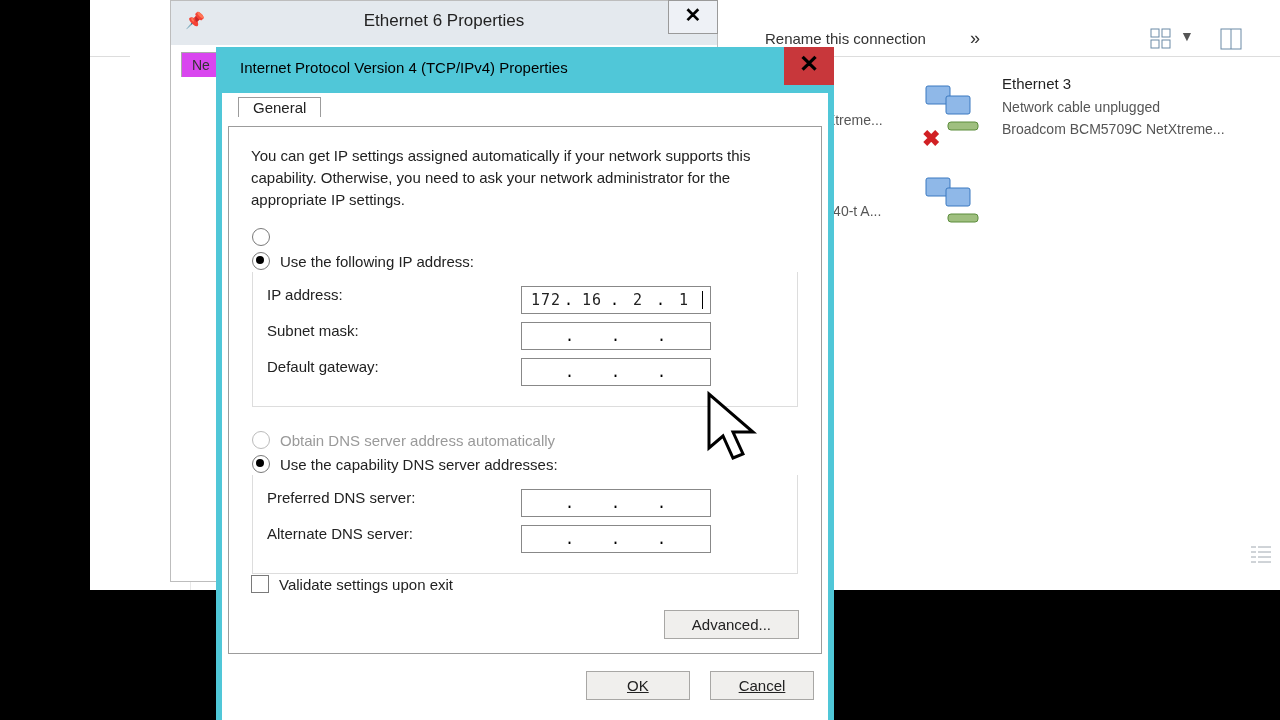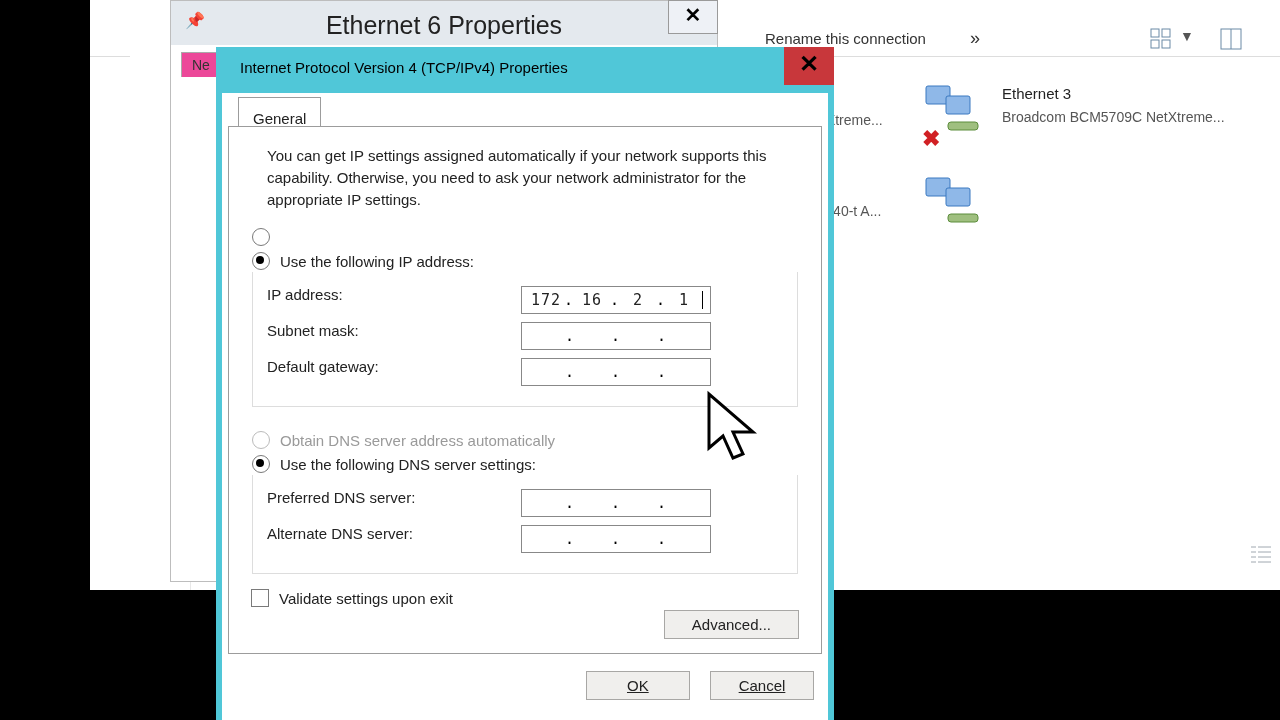--- a/index.html
+++ b/index.html
@@ -20,54 +20,54 @@
 
   .conn-icon{position:absolute;width:60px;height:56px;}
   .conn-icon svg{width:60px;height:56px;}
   .conn-txt{position:absolute;width:260px;}
   .conn-txt .t1{font-size:15px;color:#222;line-height:24px;}
   .conn-txt .t2{font-size:14px;color:#555;line-height:22px;}
 
   
   .prop6{position:absolute;left:170px;top:0;width:546px;height:580px;background:#fff;border:1px solid #bdbdbd;color:#000;}
   .prop6 .titlebar{position:relative;height:44px;background:#e4e9ee;}
-  .prop6 .titlebar .title{position:absolute;left:0;right:0;top:10px;text-align:center;font-size:25px;color:#222;}
+  .prop6 .titlebar .title{position:absolute;left:0;right:0;top:10px;text-align:center;font-size:17px;color:#222;}
   .prop6 .titlebar .pin{position:absolute;left:14px;top:10px;color:#7a8aa0;font-size:16px;}
   .prop6 .close{position:absolute;right:-1px;top:-1px;width:48px;height:32px;background:#eef1f6;border:1px solid #9a9a9a;text-align:center;line-height:28px;font-size:20px;font-weight:bold;}
   .prop6 .tabbar{position:absolute;left:10px;top:50px;}
-  .prop6 .tab{display:inline-block;padding:4px 10px;border:1px solid #aaa;border-bottom:none;background:#ec4899;font-size:14px;color:#333;position:relative;top:1px;}
+  .prop6 .tab{display:inline-block;padding:4px 10px;border:1px solid #aaa;border-bottom:none;background:#d946ef;font-size:14px;color:#333;position:relative;top:1px;}
 
   .prop6-behind{position:absolute;left:130px;top:50px;width:60px;height:540px;background:#fff;border-right:1px solid #e8e8e8;}
 
   
   .ipv4{position:absolute;left:216px;top:47px;width:606px;height:667px;background:#fff;border:6px solid #50c7d8;font-size:15px;color:#222;}
   .ipv4 .titlebar{height:40px;background:#50c7d8;position:relative;}
   .ipv4 .titlebar .title{position:absolute;left:18px;top:6px;font-size:15px;color:#000;}
   .ipv4 .close{position:absolute;right:-6px;top:-6px;width:50px;height:38px;background:#c8373b;color:#000;text-align:center;line-height:34px;font-size:24px;font-weight:bold;}
   .ipv4 .inner{position:absolute;left:6px;right:6px;top:44px;bottom:8px;}
   .ipv4 .tabhost{position:relative;height:30px;}
-  .ipv4 .tab{display:inline-block;margin-left:10px;padding:12px 14px;border:1px solid #9c9c9c;border-bottom:none;background:#fff;font-size:15px;}
+  .ipv4 .tab{display:inline-block;margin-left:10px;padding:1px 14px;border:1px solid #9c9c9c;border-bottom:none;background:#fff;font-size:15px;}
   .ipv4 .panel{position:absolute;left:0;right:0;top:29px;bottom:58px;border:1px solid #9c9c9c;padding:18px 22px 14px 22px;background:#fff;}
-  .ipv4 .hint{line-height:22px;margin-left:16px;}
+  .ipv4 .hint{line-height:22px;}
 
   .fieldset{border:1px solid transparent;margin-top:10px;}
   .radio{display:flex;align-items:center;margin:6px 0;}
   .rbox{width:16px;height:16px;border:1px solid #7a7a7a;border-radius:50%;margin-right:10px;position:relative;flex:0 0 16px;}
   .rbox.sel::after{content:"";position:absolute;left:3px;top:3px;width:8px;height:8px;background:#000;border-radius:50%;}
   .rbox.dis{border-color:#bbb;}
   .radio.dis{color:#9a9a9a;}
 
   .group{border:1px solid #ddd;border-top:none;padding:6px 14px 12px 14px;margin-top:-4px;}
   .row{display:flex;align-items:flex-start;margin:8px 0;}
   .row .lbl{flex:0 0 254px;}
   .ipbox{width:188px;height:26px;border:1px solid #888;background:#fff;display:flex;align-items:center;justify-content:center;font-family:Consolas,monospace;font-size:15px;letter-spacing:1px;}
   .ipbox .oct{display:inline-block;width:34px;text-align:center;}
   .ipbox .caret{display:inline-block;width:1px;height:18px;background:#000;margin-left:1px;}
 
-  .ipv4 .chkrow{display:flex;align-items:center;margin-top:14px;}
+  .ipv4 .chkrow{display:flex;align-items:center;}
   .chk{width:16px;height:16px;border:1px solid #7a7a7a;margin-right:10px;}
   .ipv4 .advbtn{position:absolute;right:22px;bottom:14px;padding:5px 27px;background:#f0efed;border:1px solid #a8a7a5;}
   .ipv4 .btnbar{position:absolute;right:8px;bottom:12px;}
   .ipv4 .btn{display:inline-block;padding:5px 0;width:102px;text-align:center;background:#f0efed;border:1px solid #a8a7a5;margin-left:16px;text-decoration:underline;}
 
   
   .cursor{position:absolute;left:705px;top:390px;pointer-events:none;}
   .cursor svg{width:56px;height:80px;}
 
 </style>
@@ -100,22 +100,23 @@
 
   <div class="conn-icon" style="left:832px;top:80px;">
     <svg viewBox="0 0 60 56">
       <rect x="4" y="6" width="24" height="18" rx="2" fill="#8fb8e8" stroke="#3b79c0"></rect>
       <rect x="24" y="16" width="24" height="18" rx="2" fill="#8fb8e8" stroke="#3b79c0"></rect>
       <rect x="26" y="42" width="30" height="8" rx="3" fill="#9fbf7f" stroke="#5d8d3d"></rect>
     </svg>
   </div>
 
   <div style="position:absolute;left:832px;top:126px;color:#d12024;font-size:22px;font-weight:bold;">✖</div>
-  <div class="conn-txt" style="left:912px;top:82px;">
+  <div class="conn-txt" style="left:912px;top:72px;">
     <div class="t1">Ethernet 3</div>
+    <div class="t2">Network cable unplugged</div>
     <div class="t2">Broadcom BCM5709C NetXtreme...</div>
   </div>
 
   <div class="conn-icon" style="left:832px;top:172px;">
     <svg viewBox="0 0 60 56">
       <rect x="4" y="6" width="24" height="18" rx="2" fill="#8fb8e8" stroke="#3b79c0"></rect>
       <rect x="24" y="16" width="24" height="18" rx="2" fill="#8fb8e8" stroke="#3b79c0"></rect>
       <rect x="26" y="42" width="30" height="8" rx="3" fill="#9fbf7f" stroke="#5d8d3d"></rect>
     </svg>
   </div>
@@ -212,21 +213,21 @@
         </div>
       </div>
 
       <div class="fieldset" style="margin-top:16px;">
         <div class="radio dis">
           <span class="rbox dis"></span>
           <span>Obtain DNS server address automatically</span>
         </div>
         <div class="radio">
           <span class="rbox sel"></span>
-          <span>Use the following DNS server settings:</span>
+          <span>Use the capability DNS server addresses:</span>
         </div>
         <div class="group">
           <div class="row">
             <span class="lbl">Preferred DNS server:</span>
             <span class="ipbox">
               <span class="oct"></span>
                 <span class="dot">.</span>
                 <span class="oct"></span>
                 <span class="dot">.</span>
                 <span class="oct"></span>

